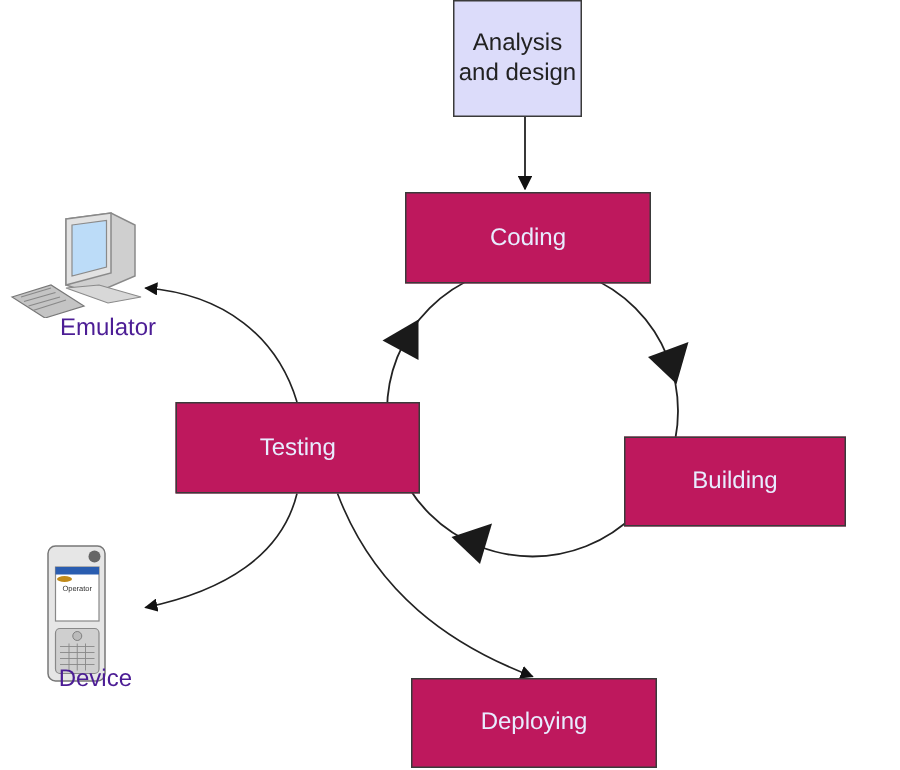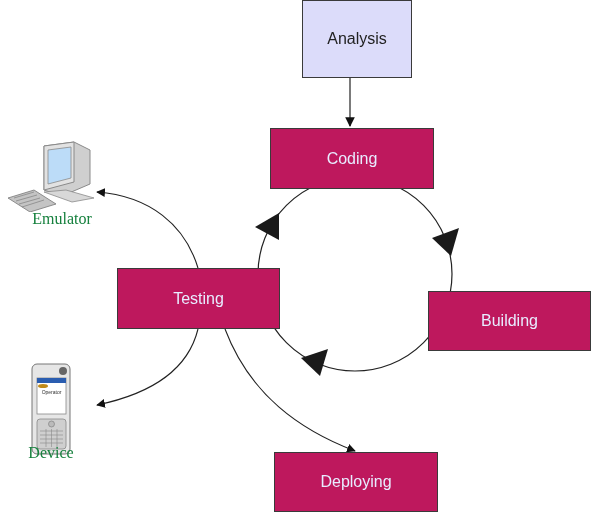--- a/index.html
+++ b/index.html
@@ -4,21 +4,21 @@
 <style>
   html, body { margin: 0; padding: 0; background: #ffffff; }
   body { width: 600px; height: 513px; position: relative; overflow: hidden;
          font-family: "Liberation Sans", sans-serif; }
   #canvas { position: absolute; left: 0; top: 0; }
   .box { position: absolute; box-sizing: border-box; border: 1.5px solid #3a3a3a;
          display: flex; align-items: center; justify-content: center; text-align: center;
          font-size: 16px; line-height: 20px; }
   .box.step { background: #be185d; color: #e8ecff; }
   .box.start { background: #dcdcfa; color: #222; }
-  .label { position: absolute; font-size: 16px; color: #15803d; text-align: center; font-family: Liberation Serif, serif; }
+  .label { position: absolute; font-size: 16px; color: #4c1d95; text-align: right; }
   .icon { position: absolute; }
 </style>
 </head>
 <body>
 
 <svg id="canvas" width="600" height="513" viewBox="0 0 600 513">
   <defs>
     <marker id="arrowSmall" viewBox="0 0 10 10" refX="9" refY="5" markerWidth="8" markerHeight="8" orient="auto-start-reverse">
       <path d="M0,0 L10,5 L0,10 z" fill="#111"></path>
     </marker>
@@ -32,33 +32,34 @@
   <path d="M301,358 L328,349 L320,376 Z" fill="#1a1a1a"></path>
   <path d="M255,227 L279,213 L279,240 Z" fill="#1a1a1a"></path>
 
   <path d="M198,268 C185,225 150,196 97,192" fill="none" stroke="#222" stroke-width="1.1" marker-end="url(#arrowSmall)"></path>
 
   <path d="M198,329 C188,370 150,394 97,405" fill="none" stroke="#222" stroke-width="1.1" marker-end="url(#arrowSmall)"></path>
 
   <path d="M225,329 C250,395 300,430 355,451" fill="none" stroke="#222" stroke-width="1.1" marker-end="url(#arrowSmall)"></path>
 </svg>
 
-<div class="box start" style="left:302px;top:0px;width:110px;height:78px;flex-direction:column;">
+<div class="box start" style="left:302px;top:0px;width:86px;height:78px;flex-direction:column;">
   <span>Analysis</span>
+  <span>and design</span>
 </div>
 
 <div class="box step" style="left:270px;top:128px;width:164px;height:61px;">
   <span>Coding</span>
 </div>
 
 <div class="box step" style="left:117px;top:268px;width:163px;height:61px;">
   <span>Testing</span>
 </div>
 
-<div class="box step" style="left:428px;top:291px;width:163px;height:60px;">
+<div class="box step" style="left:416px;top:291px;width:148px;height:60px;">
   <span>Building</span>
 </div>
 
 <div class="box step" style="left:274px;top:452px;width:164px;height:60px;">
   <span>Deploying</span>
 </div>
 
 <svg class="icon" style="left:4px;top:132px;" width="96" height="80" viewBox="0 0 96 80">
 
   <path d="M40,14 L70,10 L86,18 L86,52 L58,64 L40,58 Z" fill="#cfcfcf" stroke="#8a8a8a" stroke-width="1"></path>

